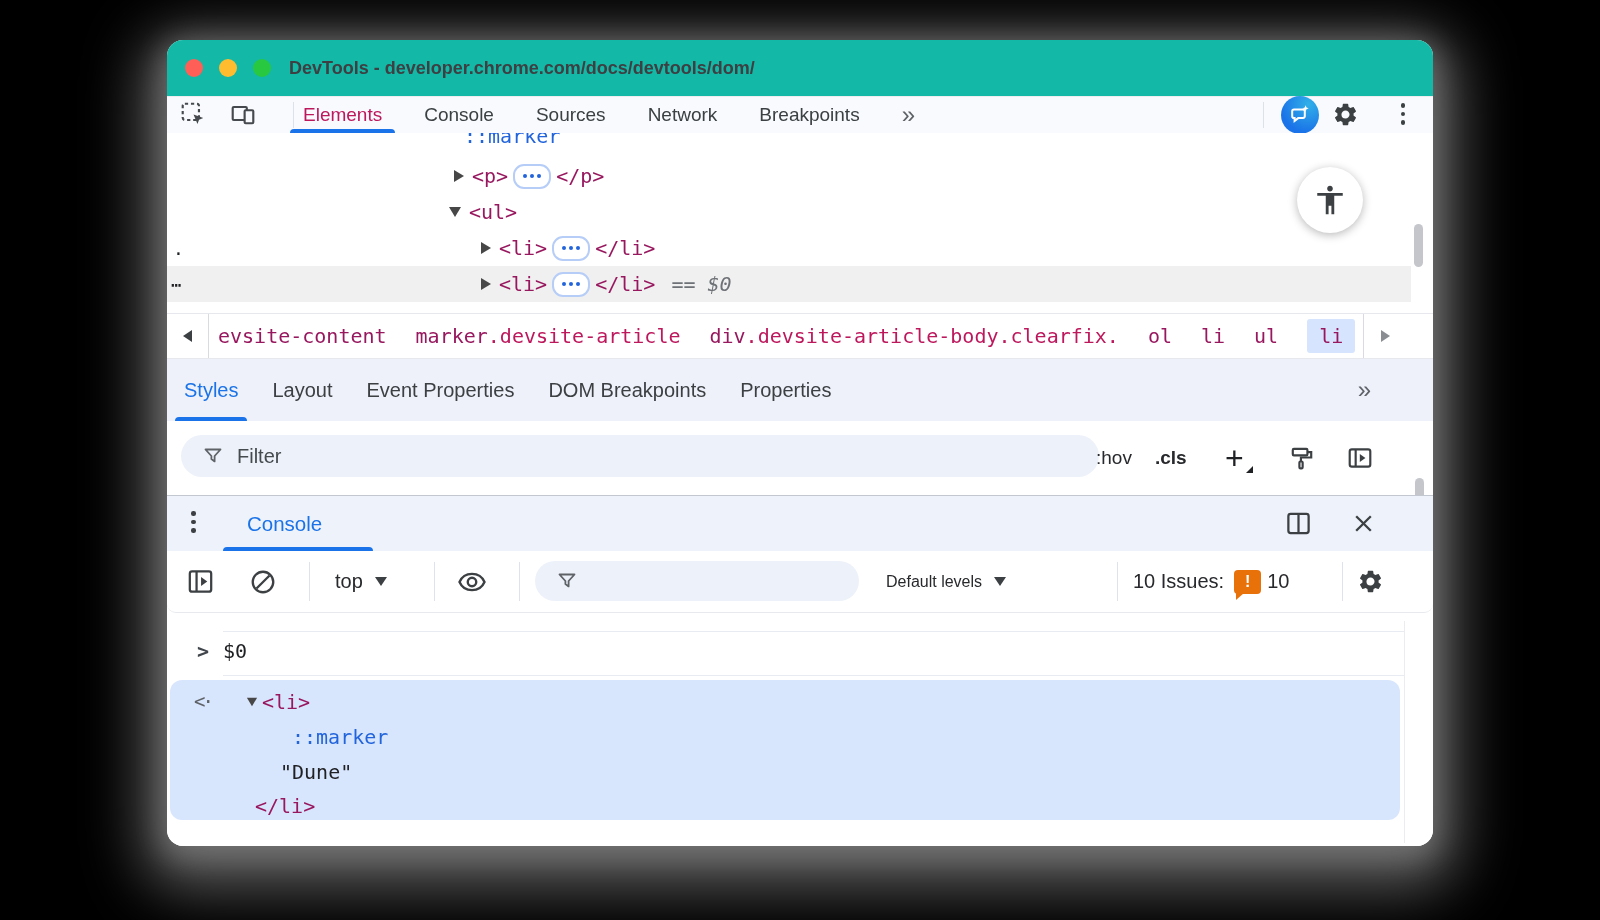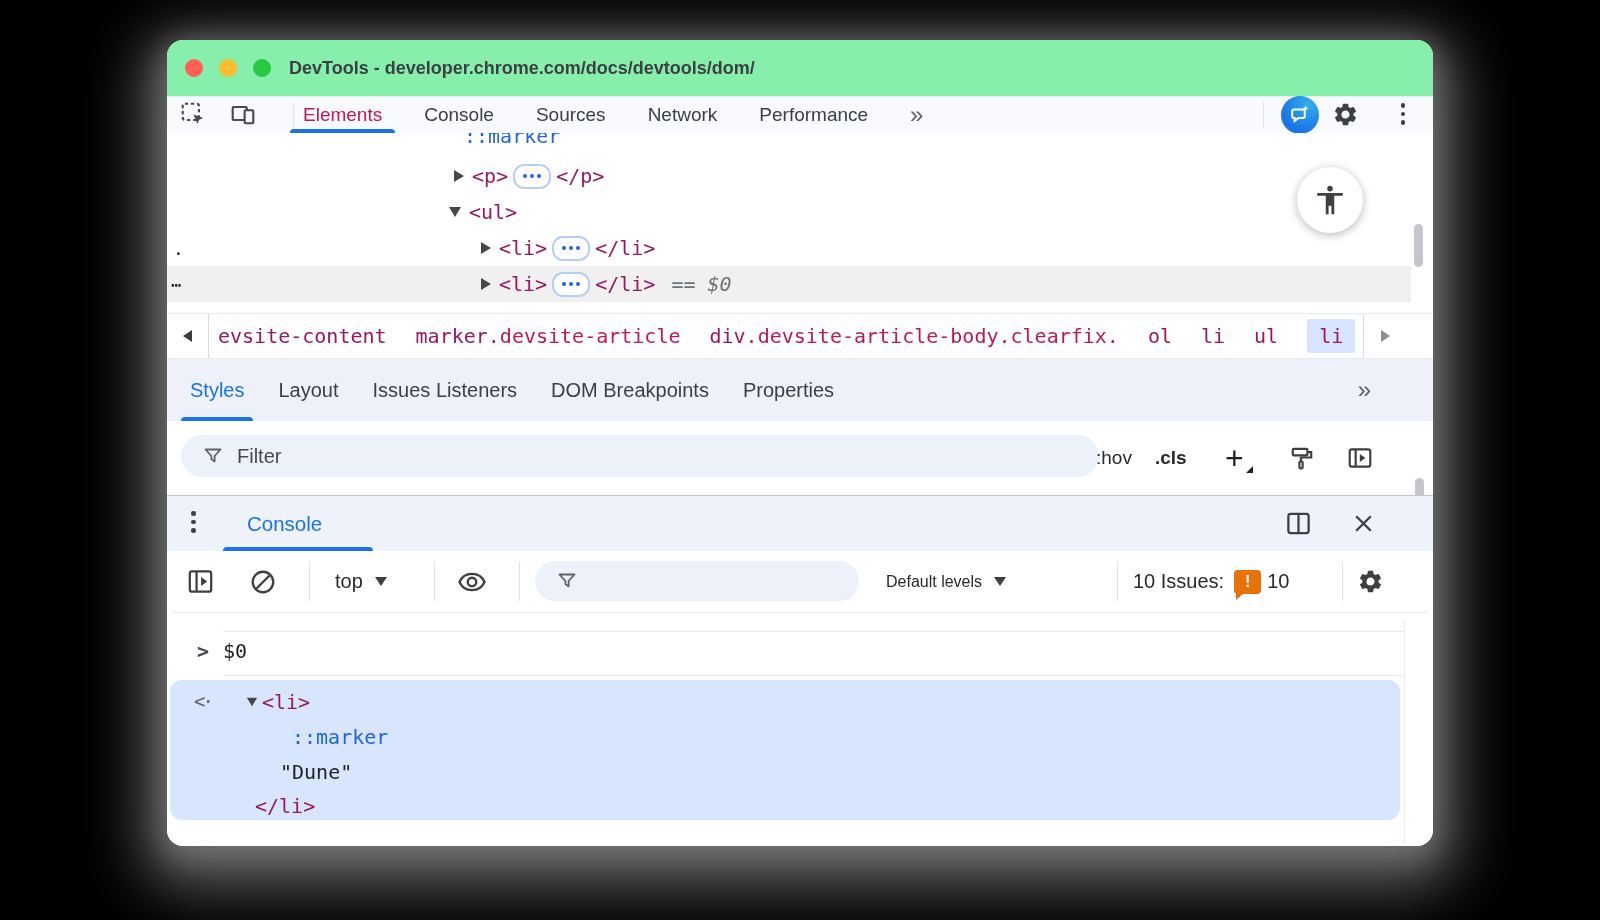--- a/index.html
+++ b/index.html
@@ -2,21 +2,21 @@
 <html><head>
 <meta charset="utf-8">
 <style>
   html,body{margin:0;padding:0;width:1600px;height:920px;background:#000;overflow:hidden;
     font-family:"Liberation Sans",sans-serif;-webkit-font-smoothing:antialiased;}
   .mono{font-family:"DejaVu Sans Mono",monospace;}
   #window{position:absolute;left:167px;top:40px;width:1266px;height:806px;background:#fff;
     border-radius:16px;overflow:hidden;
     box-shadow:0 18px 60px 24px rgba(145,145,145,.65),0 6px 28px 6px rgba(120,120,120,.55);}
   
-  .titlebar{position:relative;height:56px;background:#86efac;border-bottom:1px solid #ededf0;}
+  .titlebar{position:relative;height:56px;background:#14b8a6;border-bottom:1px solid #ededf0;}
   .light{position:absolute;top:19px;width:18px;height:18px;border-radius:50%;}
   .light.red{left:18px;background:#ff5f57;}
   .light.yellow{left:52px;background:#febc2e;}
   .light.green{left:86px;background:#28c840;}
   .title-text{position:absolute;left:122px;top:0;height:56px;line-height:56px;
     font-size:18px;font-weight:700;color:#3d3f42;}
   
   .tabbar{position:relative;height:36px;background:#f8fafd;display:flex;align-items:center;}
   .tb-icon{position:absolute;top:3px;width:28px;height:28px;display:flex;align-items:center;justify-content:center;}
   .vdiv{position:absolute;top:5px;width:1px;height:26px;background:#dde1e8;}
@@ -49,21 +49,21 @@
     display:flex;align-items:center;overflow:hidden;}
   .crumb-btn{position:absolute;top:0;height:100%;width:41px;background:#fff;display:flex;align-items:center;justify-content:center;}
   .crumb-btn.left{left:0;border-right:1px solid #d9dbe0;}
   .crumb-btn.rightb{right:0;width:52px;border-left:1px solid #d9dbe0;justify-content:flex-start;padding-left:17px;}
   .tri-sm-left{width:0;height:0;border-right:9px solid #3c4043;border-top:6px solid transparent;border-bottom:6px solid transparent;}
   .tri-sm-right{width:0;height:0;border-left:9px solid #8a8d92;border-top:6px solid transparent;border-bottom:6px solid transparent;}
   .crumbs{display:flex;align-items:center;gap:29px;margin-left:51px;font-size:20px;white-space:nowrap;}
   .crumb .cls{color:#be185d;}
   .crumb.selected{background:#d6e5fd;border-radius:3px;padding:5px 12px;}
   
-  .sectabs{position:relative;height:62px;background:#eef1f9;display:flex;align-items:center;padding-left:6px;}
+  .sectabs{position:relative;height:62px;background:#eef1f9;display:flex;align-items:center;}
   .sectab{padding:0 17px;height:100%;display:flex;align-items:center;font-size:20px;color:#3c4043;position:relative;}
   .sectab.active{color:#1a73e8;}
   .sectab.active::after{content:"";position:absolute;left:8px;right:8px;bottom:0;height:4px;border-radius:4px 4px 0 0;background:#1a73e8;}
   .sectabs .more-chevron{position:absolute;right:64px;}
   
   .filterrow{position:relative;height:74px;background:#fff;}
   .filter-pill{position:absolute;left:14px;top:14px;width:896px;height:42px;border-radius:21px;background:#edf1f9;
     display:flex;align-items:center;padding-left:22px;gap:14px;font-size:20px;color:#454a4f;}
   .sty-txt{position:absolute;top:0;height:74px;display:flex;align-items:center;font-size:19px;font-weight:500;color:#28292c;}
   .sty-ic{position:absolute;top:24px;}
@@ -131,21 +131,21 @@
       <div class="tab">
           <span>Console</span>
         </div>
       <div class="tab">
           <span>Sources</span>
         </div>
       <div class="tab">
           <span>Network</span>
         </div>
       <div class="tab">
-          <span>Performance</span>
+          <span>Breakpoints</span>
         </div>
       <div class="tab">
           <span class="more-chevron">»</span>
         </div>
     </div>
     <span class="vdiv" style="left:1096px;"></span>
     <span class="ai-circle">
       <svg width="22" height="22" viewBox="0 0 22 22">
         <path d="M5 5.5h9a1.8 1.8 0 011.8 1.8v5a1.8 1.8 0 01-1.8 1.8H9.2l-3.6 2.8v-2.8H5a1.8 1.8 0 01-1.8-1.8v-5A1.8 1.8 0 015 5.5z" fill="none" stroke="#fff" stroke-width="2"></path>
         <path d="M16.6 1.2l.9 2.2 2.2.9-2.2.9-.9 2.2-.9-2.2-2.2-.9 2.2-.9z" fill="#fff"></path>
@@ -239,21 +239,21 @@
   </div>
 
   <div class="sectabs">
     <div class="sectab active">
         <span>Styles</span>
       </div>
     <div class="sectab">
         <span>Layout</span>
       </div>
     <div class="sectab">
-        <span>Issues Listeners</span>
+        <span>Event Properties</span>
       </div>
     <div class="sectab">
         <span>DOM Breakpoints</span>
       </div>
     <div class="sectab">
         <span>Properties</span>
       </div>
     <span class="more-chevron">»</span>
   </div>
 

